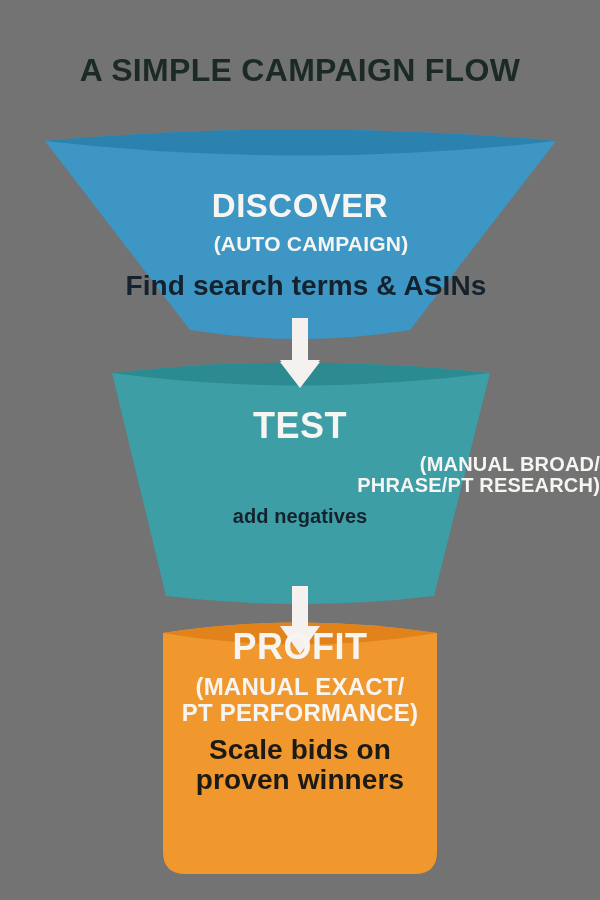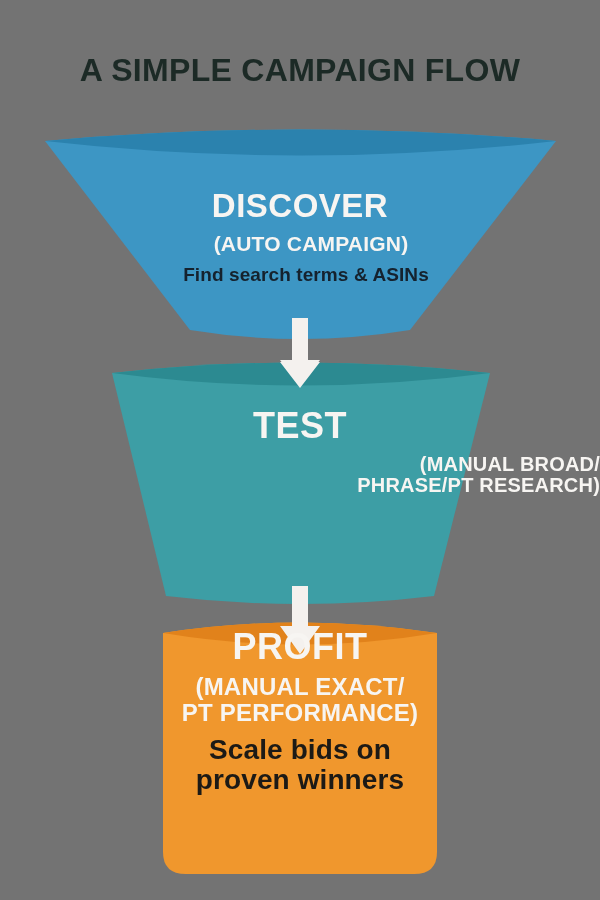--- a/index.html
+++ b/index.html
@@ -54,21 +54,21 @@
   }
   .stage-desc {
     font-weight: bold;
     color: #15222e;
     letter-spacing: 0.1px;
   }
   
   #s1-text { left: 0; width: 600px; top: 188px; }
   #s1-text .stage-head { font-size: 33px; }
   #s1-text .stage-sub  { font-size: 21px; margin-top: 9px; }
-  #s1-text .stage-desc { font-size: 19px; margin-top: 10px; padding-left: 12px; }
+  #s1-text .stage-desc { font-size: 28px; margin-top: 16px; padding-left: 12px; }
   
   #s2-text { left: 0; width: 600px; top: 407px; }
   #s2-text .stage-head { font-size: 36px; }
   #s2-text .stage-sub  { font-size: 20px; margin-top: 8px; }
   #s2-text .stage-desc { font-size: 20px; margin-top: 9px; }
   
   #s3-text { left: 0; width: 600px; top: 628px; }
   #s3-text .stage-head { font-size: 36px; }
   #s3-text .stage-sub  { font-size: 24px; margin-top: 7px; }
   #s3-text .stage-desc { font-size: 28px; margin-top: 9px; }
@@ -134,20 +134,21 @@
     <div class="stage-desc" style="color: rgb(21, 34, 46);">Find search terms &amp; ASINs</div>
   </div>
 
   <div id="s2-text" class="stage-text">
     <div class="stage-head" style="color: rgb(247, 245, 242);">TEST</div>
     <div class="stage-sub" style="color: rgb(247, 245, 242); text-align: right;">
       <span class="line">(MANUAL BROAD/</span>
       <span class="line">PHRASE/PT RESEARCH)</span>
     </div>
     <div class="stage-desc" style="color: rgb(21, 34, 46);">
+      <span class="line">add negatives</span>
     </div>
   </div>
 
   <div id="s3-text" class="stage-text">
     <div class="stage-head" style="color: rgb(247, 245, 242);">PROFIT</div>
     <div class="stage-sub" style="color: rgb(247, 245, 242);">
       <span class="line">(MANUAL EXACT/</span>
       <span class="line">PT PERFORMANCE)</span>
     </div>
     <div class="stage-desc" style="color: rgb(28, 26, 22);">

